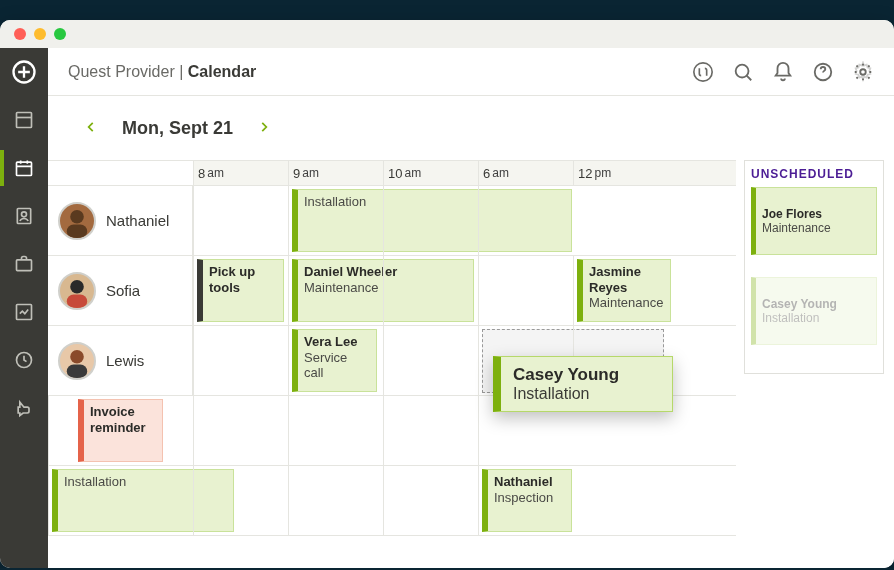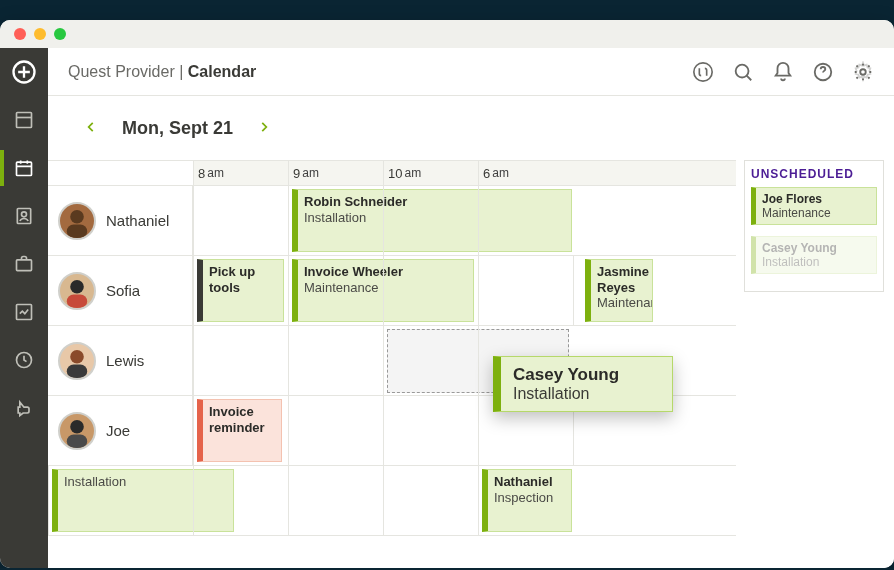--- a/index.html
+++ b/index.html
@@ -37,28 +37,28 @@
 .timecell .ampm { color: #404040; font-size: 12px; }
 .timecell:first-child { border-left: none; background: #fff;}
 .row { display: grid; grid-template-columns: 145px repeat(5,95px); height: 70px; border-bottom: 1px solid #e5e5e0; position: relative; }
 .personcell { display: flex; align-items: center; gap: 10px; padding-left: 10px; border-right: 1px solid #e5e5e0; }
 .avatar { width: 38px; height: 38px; border-radius: 50%; background: #ccc; border: 2px solid #d0d0cb; display: flex; align-items: center; justify-content: center; font-size: 10px; color: #555; overflow:hidden;}
 .avatar svg{width:100%;height:100%;}
 .personcell .name { font-size: 15px; color: #3a3a36; }
 .slot { border-left: 1px solid #e5e5e0; position: relative; }
 .event { position: absolute; top: 3px; bottom: 3px; background: #e8f2d0; border: 1px solid #c9e29a; border-left: 6px solid #7db00e; padding: 4px 6px; overflow: hidden; }
 .event.dark { border-left-color: #3a3a36; }
-.event.red { background: #fbe3db; border-color: #f4c2b0; border-left-color: #e5634a; }
+.event.red { background: #fbe3db; border-color: #f4c2b0; border-left-color: #e5634a; margin-left: 26px; }
 .event .title { font-size: 13px; font-weight: 700; color: #2b2b28; line-height: 1.2; }
 .event .subtitle { font-size: 13px; color: #4a4a46; line-height: 1.2; }
 .drop-target{ position:absolute; border:1px dashed #999; background: rgba(200,200,200,.2);}
 
 .unscheduled { width: 140px; margin: 0 10px 0 8px; border: 1px solid #e0e0db; padding: 6px; align-self: flex-start;}
 .unscheduled h4 { font-size: 12px; letter-spacing: 1px; color: #4c1d95; font-weight: 800; margin-bottom: 6px;}
-.ucard { border: 1px solid #c9e29a; border-left: 5px solid #7db00e; background: #e8f2d0; padding: 4px 6px; margin-bottom: 11px; }
+.ucard { border: 1px solid #c9e29a; border-left: 5px solid #7db00e; background: #e8f2d0; padding: 19px 6px; margin-bottom: 22px; }
 .ucard.ghost { opacity: 0.35; }
 .ucard .t { font-size: 12px; font-weight: 700; color: #2b2b28; }
 .ucard .s { font-size: 12px; color: #4a4a46; }
 
 .dragging { position: absolute; background: #e8f2d0; border: 1px solid #b6d86a; border-left: 8px solid #7db00e; box-shadow: 0 6px 16px rgba(0,0,0,.25); padding: 8px 12px; }
 .dragging .t { font-size: 17px; font-weight: 800; color: #2b2b28; }
 .dragging .s { font-size: 16px; color: #3a3a36; }
 </style>
 </head>
 <body>
@@ -188,37 +188,40 @@
                 <span class="ampm">am</span>
               </div>
             <div class="timecell">
                 <span>10</span>
                 <span class="ampm">am</span>
               </div>
             <div class="timecell">
                 <span>6</span>
                 <span class="ampm">am</span>
               </div>
+            <div class="timecell">
+                <span>12</span>
+                <span class="ampm">pm</span>
+              </div>
           </div>
 
           <div class="row">
             <div class="personcell">
               <div class="avatar">
                   <svg viewBox="0 0 40 40">
                     <rect width="40" height="40" fill="#a36a3f"></rect>
                     <circle cx="20" cy="15" r="8" fill="#5a3a1f"></circle>
                     <rect x="8" y="24" width="24" height="16" rx="8" fill="#5a3a1f"></rect>
                   </svg>
                 </div>
               <span class="name">Nathaniel</span>
             </div>
             <div class="slot"></div>
             <div class="slot">
                 <div class="event" style="left:3px;width:280px">
-                  <div class="title">Robin Schneider</div>
                   <div class="subtitle">Installation</div>
                 </div>
               </div>
             <div class="slot"></div>
               <div class="slot"></div>
           </div>
 
           <div class="row">
             <div class="personcell">
               <div class="avatar">
@@ -230,64 +233,60 @@
                 </div>
               <span class="name">Sofia</span>
             </div>
             <div class="slot">
                 <div class="event dark" style="left:3px;width:87px">
                   <div class="title">Pick up tools</div>
                 </div>
               </div>
             <div class="slot">
                 <div class="event" style="left:3px;width:182px">
-                  <div class="title">Invoice Wheeler</div>
+                  <div class="title">Daniel Wheeler</div>
                   <div class="subtitle">Maintenance</div>
                 </div>
               </div>
             <div class="slot"></div>
               <div class="slot"></div>
             <div class="slot">
-                <div class="event" style="left:11px;width:68px">
+                <div class="event" style="left:3px;width:94px">
                   <div class="title">Jasmine Reyes</div>
                   <div class="subtitle">Maintenance</div>
                 </div>
               </div>
           </div>
 
           <div class="row">
             <div class="personcell">
               <div class="avatar">
                   <svg viewBox="0 0 40 40">
                     <rect width="40" height="40" fill="#e8c8a8"></rect>
                     <circle cx="20" cy="15" r="8" fill="#8a4a2a"></circle>
                     <rect x="8" y="24" width="24" height="16" rx="8" fill="#3a3a3a"></rect>
                   </svg>
                 </div>
               <span class="name">Lewis</span>
             </div>
             <div class="slot"></div>
+            <div class="slot">
+                <div class="event" style="left:3px;width:85px">
+                  <div class="title">Vera Lee</div>
+                  <div class="subtitle">Service call</div>
+                </div>
+              </div>
             <div class="slot"></div>
             <div class="slot">
                 <div class="drop-target" style="left:3px;top:3px;width:182px;height:64px"></div>
               </div>
             <div class="slot"></div>
           </div>
 
           <div class="row">
-            <div class="personcell">
-              <div class="avatar">
-                  <svg viewBox="0 0 40 40">
-                    <rect width="40" height="40" fill="#c89868"></rect>
-                    <circle cx="20" cy="15" r="8" fill="#2a2a2a"></circle>
-                    <rect x="8" y="24" width="24" height="16" rx="8" fill="#4a4a4a"></rect>
-                  </svg>
-                </div>
-              <span class="name">Joe</span>
-            </div>
             <div class="slot">
                 <div class="event red" style="left:3px;width:85px">
                   <div class="title">Invoice reminder</div>
                 </div>
               </div>
             <div class="slot"></div>
               <div class="slot"></div>
               <div class="slot"></div>
               <div class="slot"></div>
           </div>

